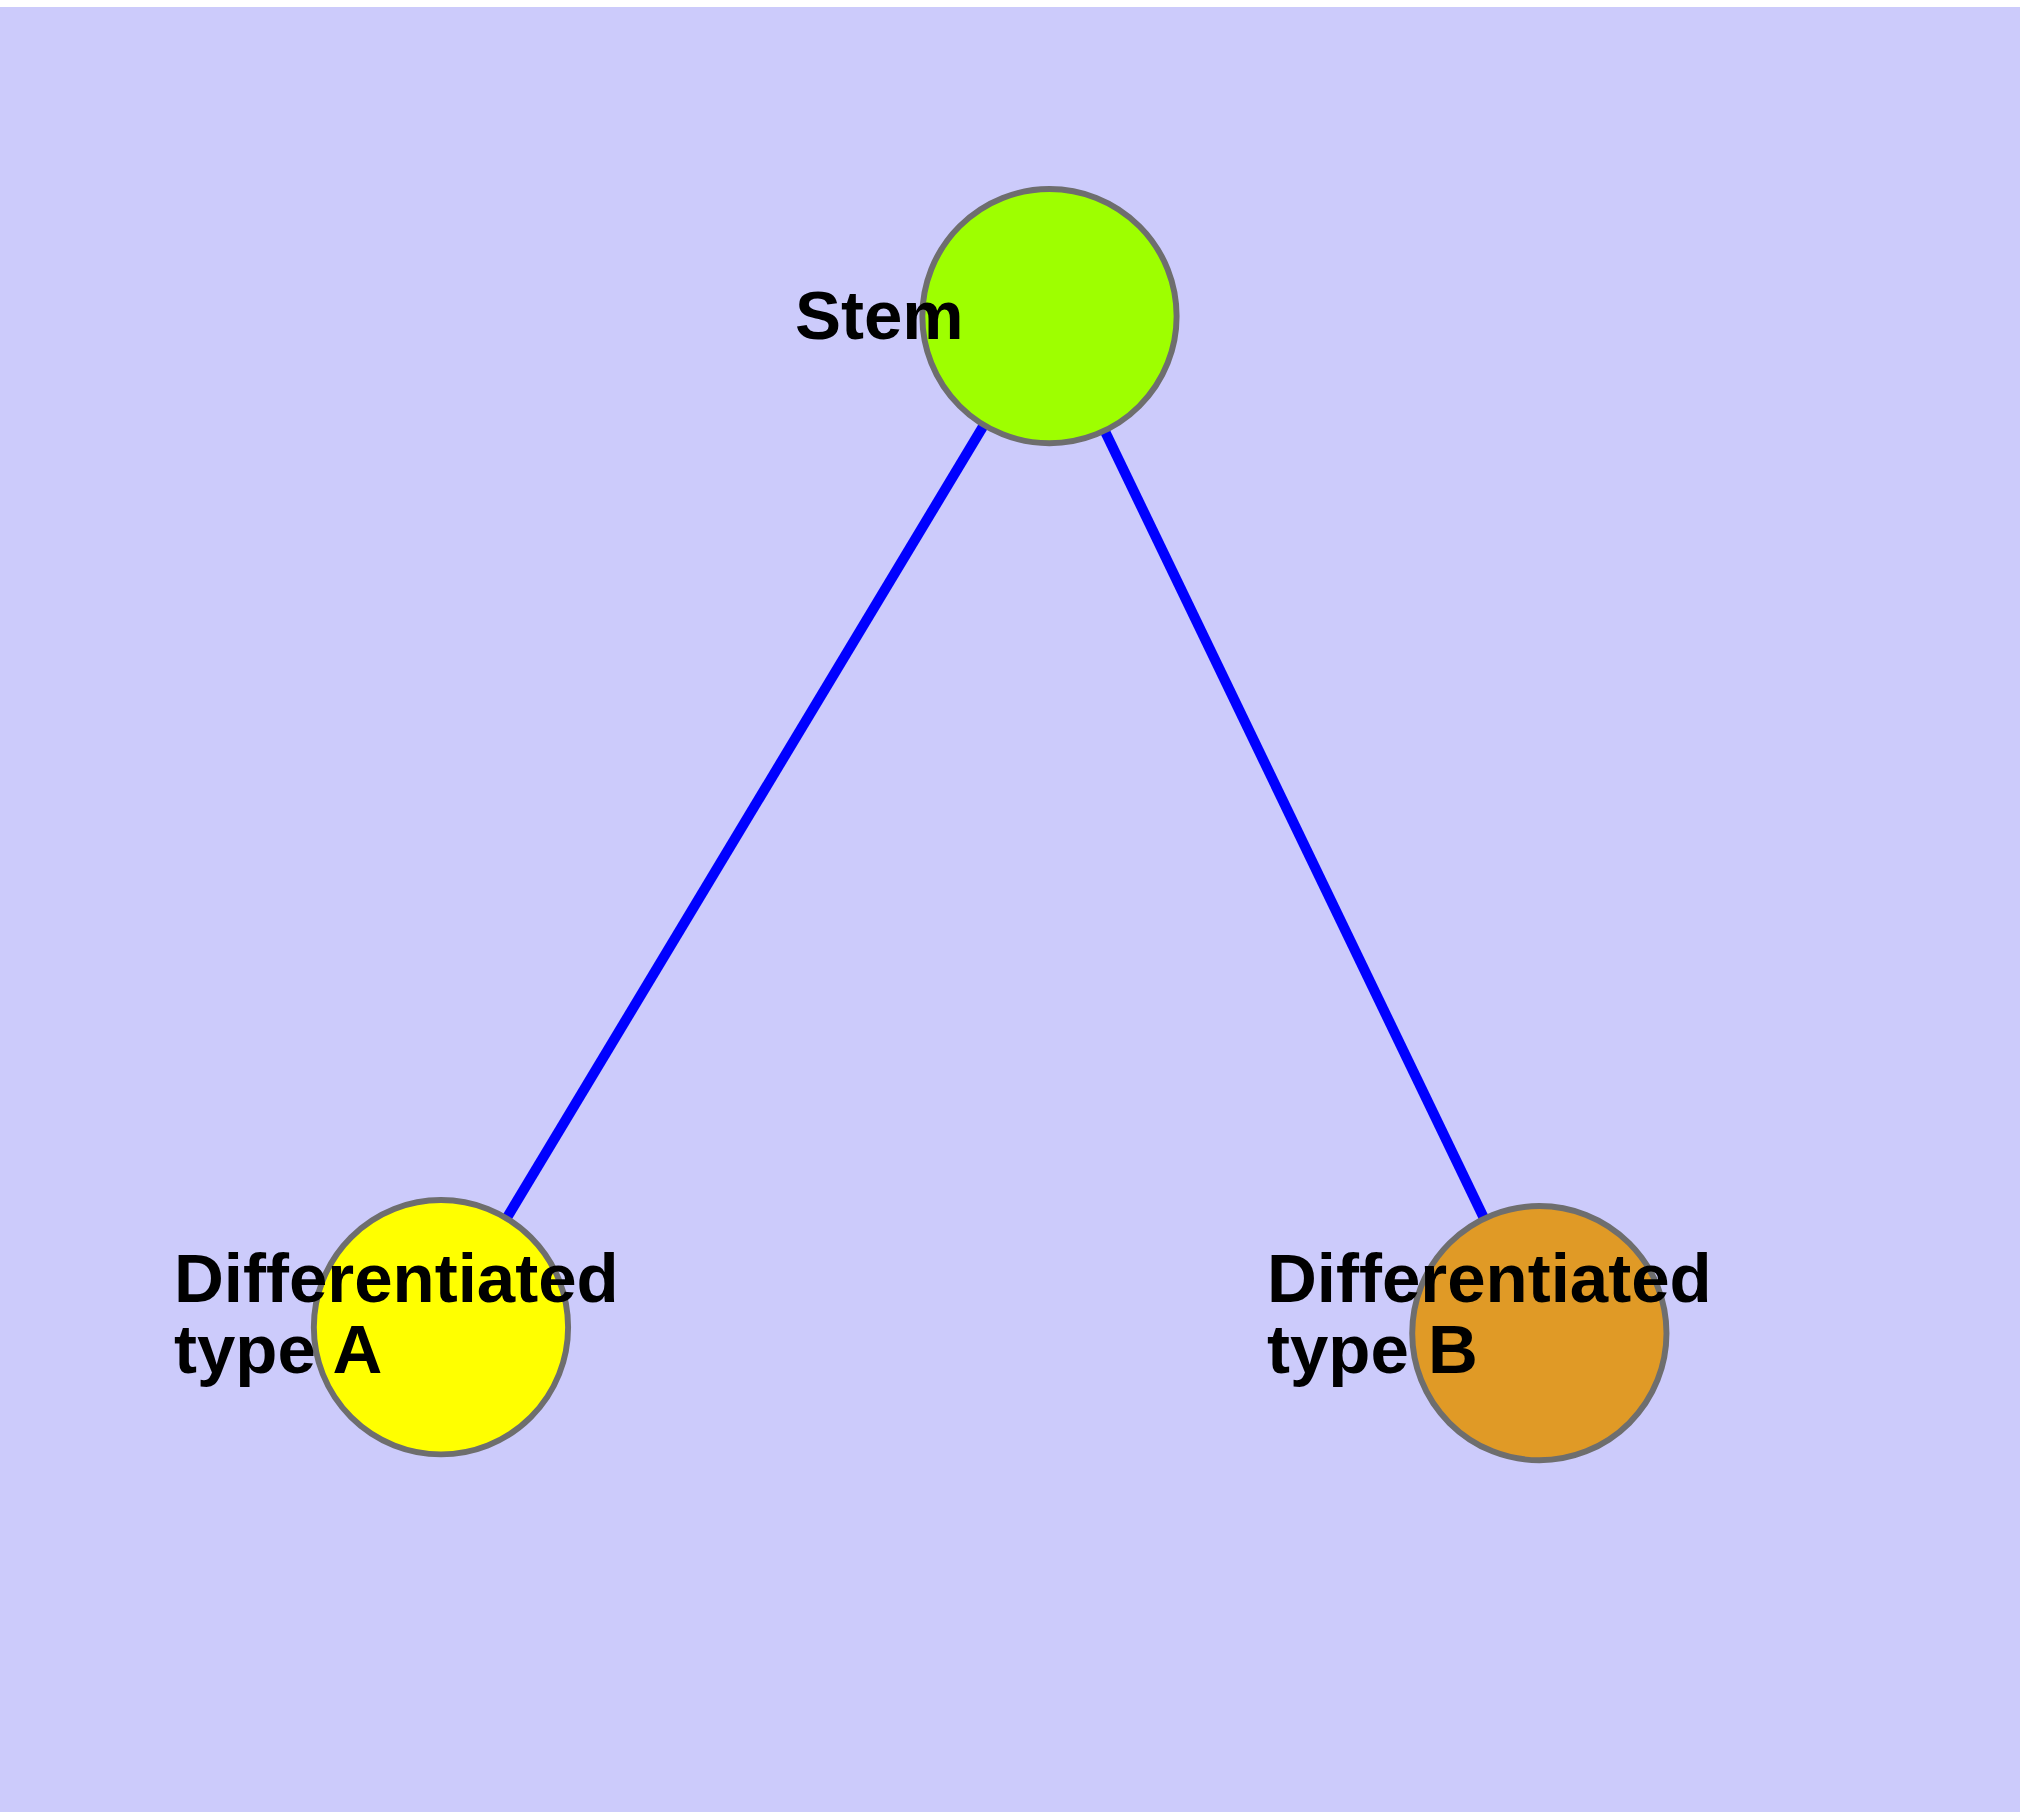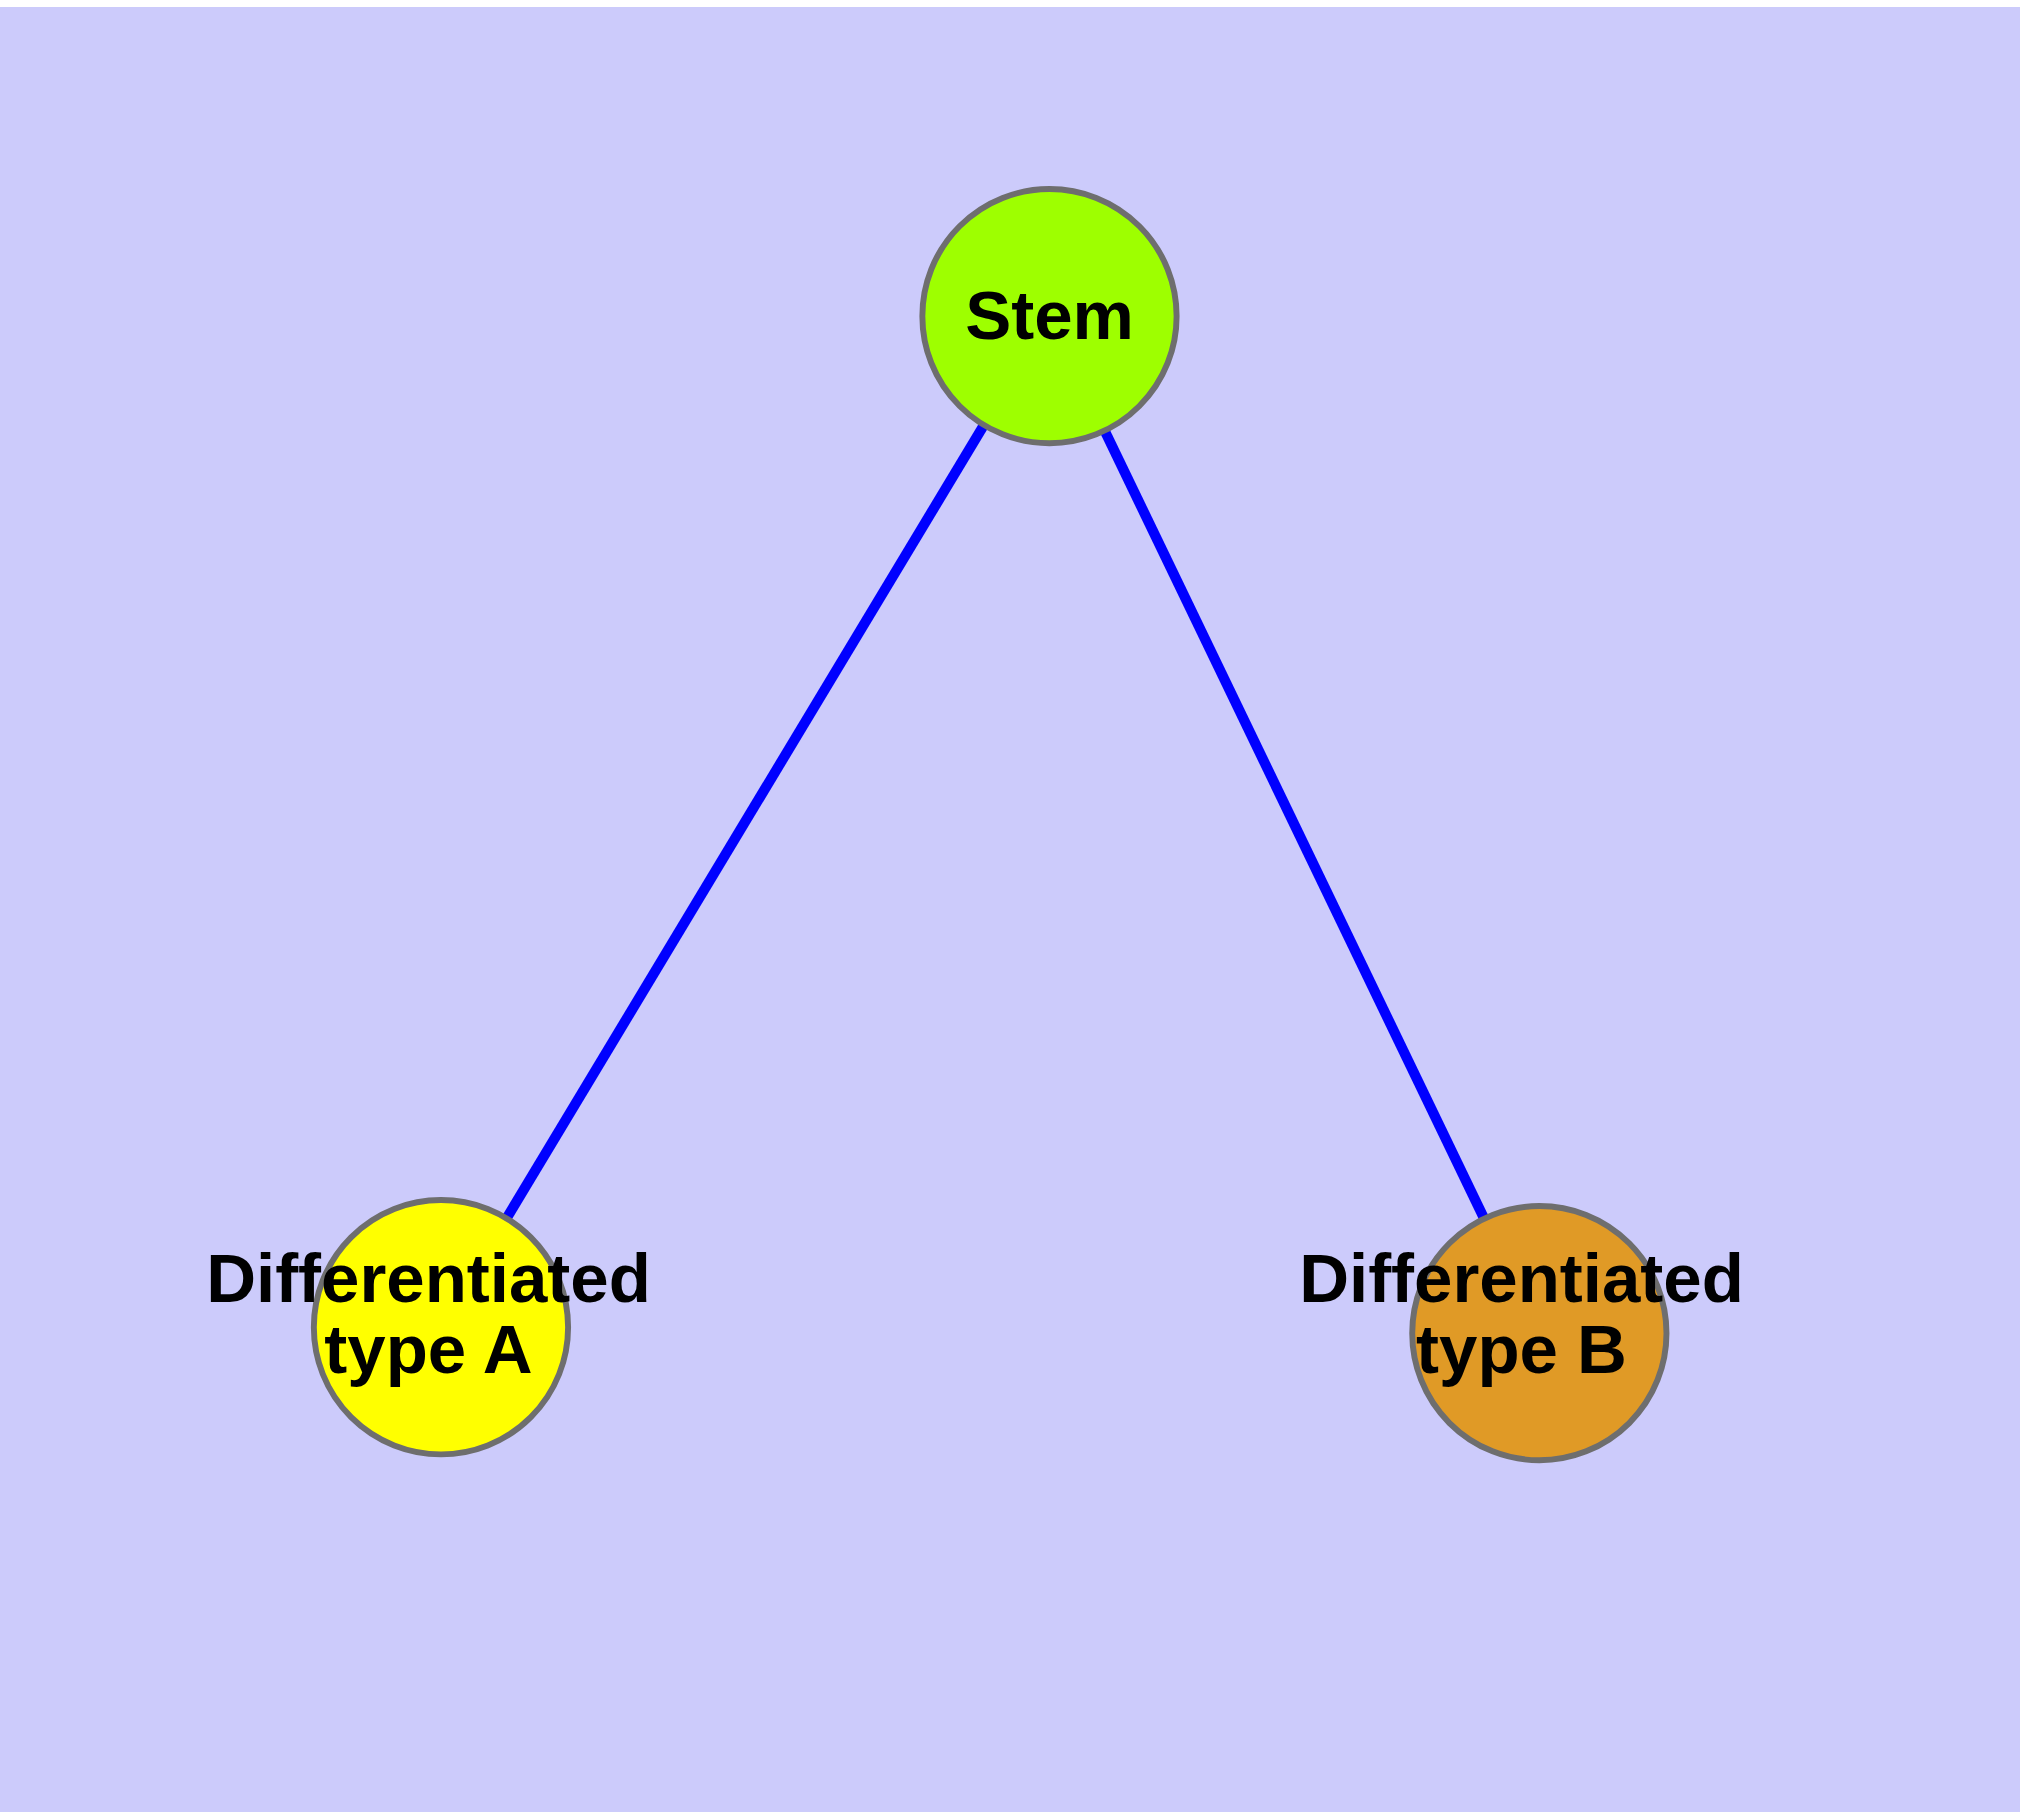--- a/index.html
+++ b/index.html
@@ -26,21 +26,21 @@
   svg.graph {
     position: absolute;
     left: 0;
     top: 0;
     width: 2021px;
     height: 1812px;
     overflow: visible;
   }
   .node-label {
     position: absolute;
-    text-align: center;
+    text-align: left;
     color: #000000;
     font-family: "Liberation Sans", sans-serif;
     font-weight: bold;
     line-height: 1.03;
     white-space: pre;
     pointer-events: none;
   }
   .label-stem {
     font-size: 69px;
     left: 795px;

